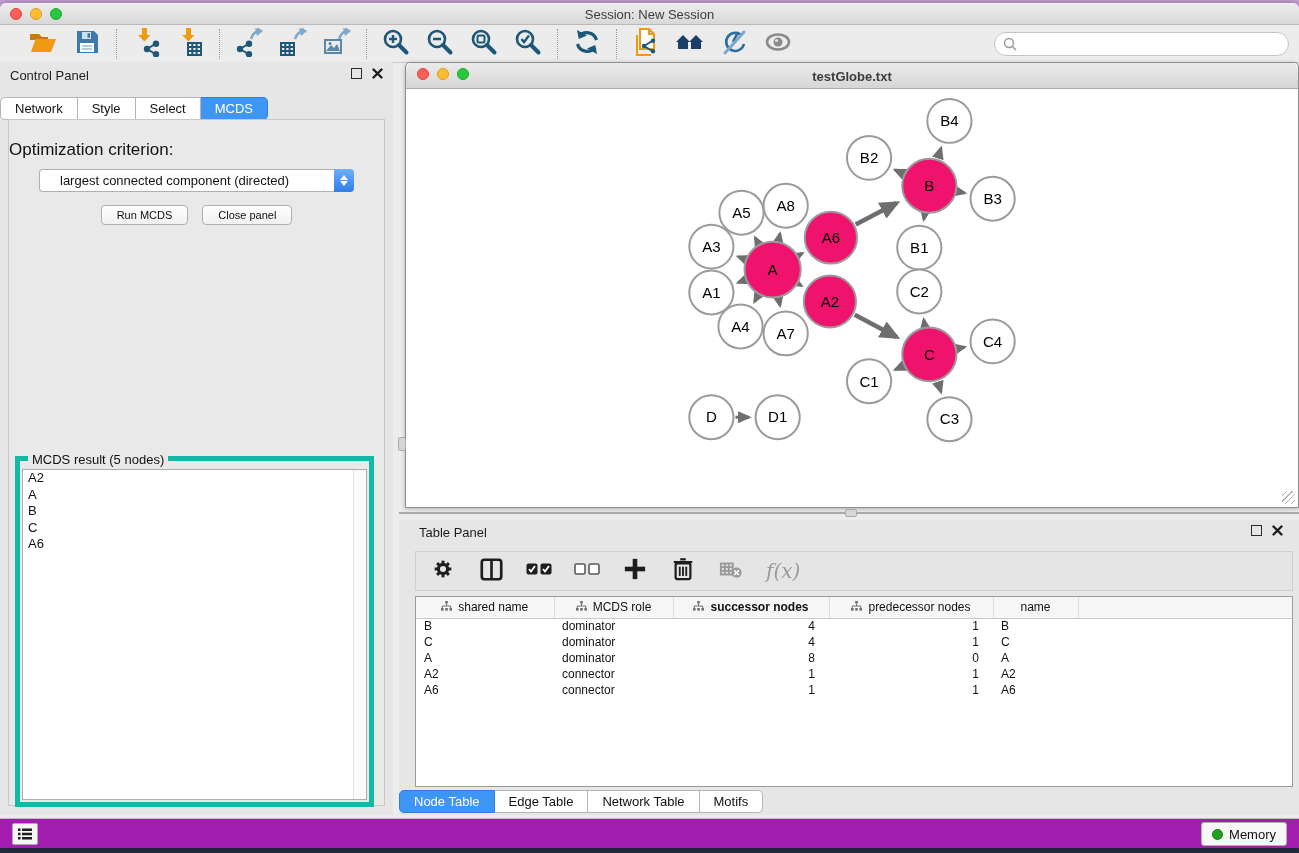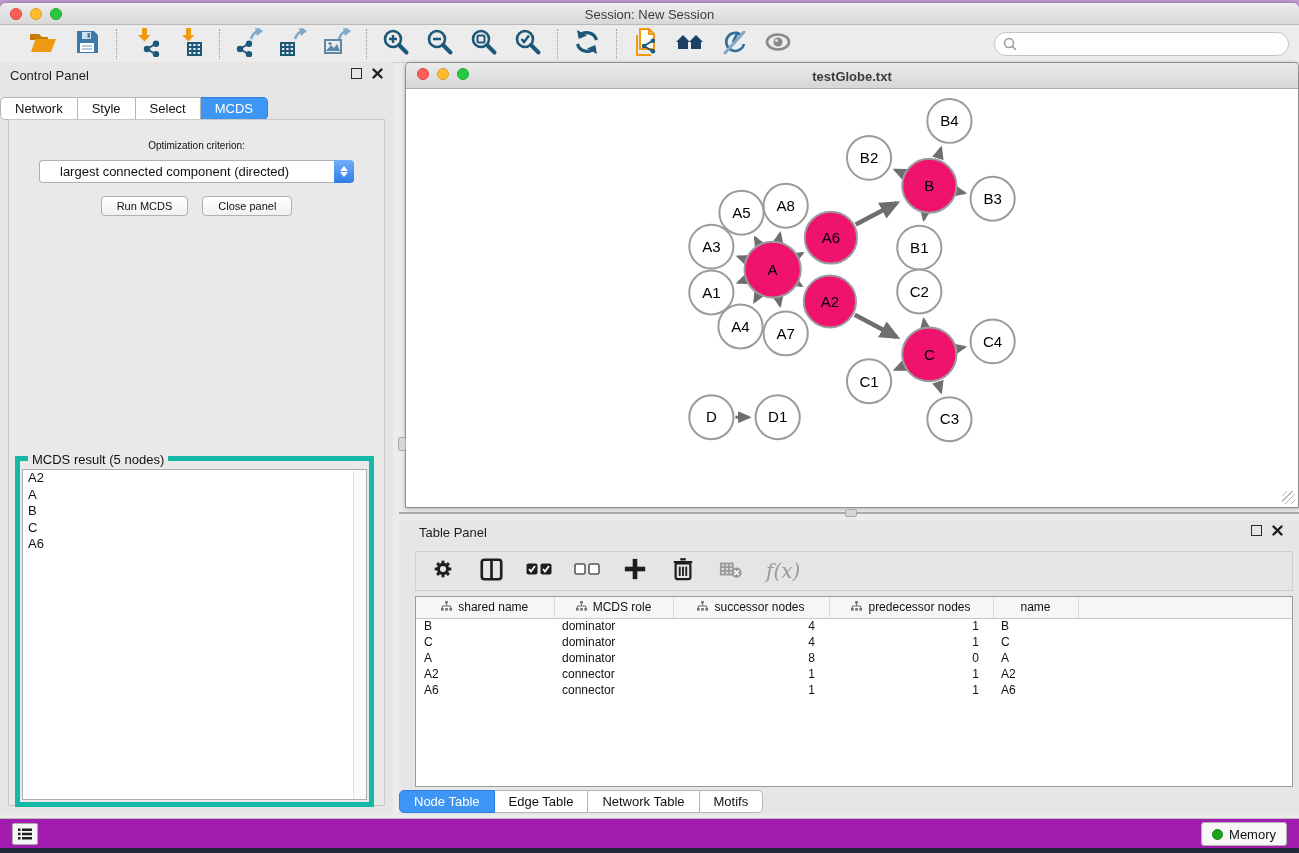--- a/index.html
+++ b/index.html
@@ -36,21 +36,21 @@
   .panel-head { position:relative; height:26px; padding:6px 10px 0; font-size:13px; color:#1e1e1e; }
   .panel-head-icons { position:absolute; right:10px; top:6px; display:flex; gap:10px; align-items:center; }
   .float-box { width:11px; height:11px; border:1.5px solid #2c2c2c; background:transparent; }
   .seg-tabs { display:flex; justify-content:flex-start; }
   .seg { font-size:13px; padding:3px 14px; background:#fff; border:1px solid #B5B5B5; border-left:none; color:#111; cursor:default; }
   .seg:first-child { border-left:1px solid #B5B5B5; border-radius:5px 0 0 5px; }
   .seg:last-child { border-radius:0 5px 5px 0; }
   .seg.active { background:#3E96F4; border-color:#2E7DE8; color:#fff; }
   #cp-tabs { position:absolute; top:35px; width:100%; }
   #cp-content { position:absolute; left:8px; right:8px; top:57px; bottom:9px; background:#E9E9E9; border:1px solid #C8C8C8; }
-  #opt-label { margin-top:20px; text-align:center; font-size:10px; color:#111; }
+  #opt-label { margin-top:20px; font-size:17px; color:#111; }
   #criterion { display:flex; width:315px; margin:9px auto 0; height:23px; }
   #criterion .value { flex:1; background:#fff; border:1px solid #B0B0B0; border-right:none;
     border-radius:4px 0 0 4px; font-size:13px; padding:3px 20px; color:#111; white-space:nowrap; overflow:hidden; }
   #criterion .stepper { width:20px; border-radius:0 4px 4px 0; background:linear-gradient(#6FAFF8,#2E7DE8);
     display:flex; flex-direction:column; align-items:center; justify-content:center; gap:1px; }
   .chev { width:0; height:0; border-left:4px solid transparent; border-right:4px solid transparent; }
   .chev.up { border-bottom:5px solid #fff; }
   .chev.dn { border-top:5px solid #fff; }
   #cp-buttons { display:flex; justify-content:center; gap:14px; margin-top:13px; }
   .btn { font-size:11px; padding:3px 15px; background:linear-gradient(#FFFFFF,#F1F1F1);
@@ -582,21 +582,21 @@
                         <line x1="1.3" y1="5" x2="9.7" y2="5" stroke="#6e6e6e"></line>
                         <line x1="1.3" y1="5" x2="1.3" y2="7" stroke="#6e6e6e"></line>
                         <line x1="9.7" y1="5" x2="9.7" y2="7" stroke="#6e6e6e"></line>
                         <rect x="0" y="7" width="2.6" height="2.6" fill="#6e6e6e"></rect>
                         <rect x="4.2" y="7" width="2.6" height="2.6" fill="#6e6e6e"></rect>
                         <rect x="8.4" y="7" width="2.6" height="2.6" fill="#6e6e6e"></rect>
                       </svg></span>
                     <span>MCDS role</span>
                   </span>
                 </th>
-                <th style="width: 156px;">
+                <th style="width: 156px; font-weight: bold;">
                   <span class="hwrap">
                     <span><svg width="11" height="10" viewBox="0 0 11 10">
                         <rect x="4.2" y="0" width="2.6" height="2.6" fill="#6e6e6e"></rect>
                         <line x1="5.5" y1="2.6" x2="5.5" y2="5" stroke="#6e6e6e"></line>
                         <line x1="1.3" y1="5" x2="9.7" y2="5" stroke="#6e6e6e"></line>
                         <line x1="1.3" y1="5" x2="1.3" y2="7" stroke="#6e6e6e"></line>
                         <line x1="9.7" y1="5" x2="9.7" y2="7" stroke="#6e6e6e"></line>
                         <rect x="0" y="7" width="2.6" height="2.6" fill="#6e6e6e"></rect>
                         <rect x="4.2" y="7" width="2.6" height="2.6" fill="#6e6e6e"></rect>
                         <rect x="8.4" y="7" width="2.6" height="2.6" fill="#6e6e6e"></rect>

